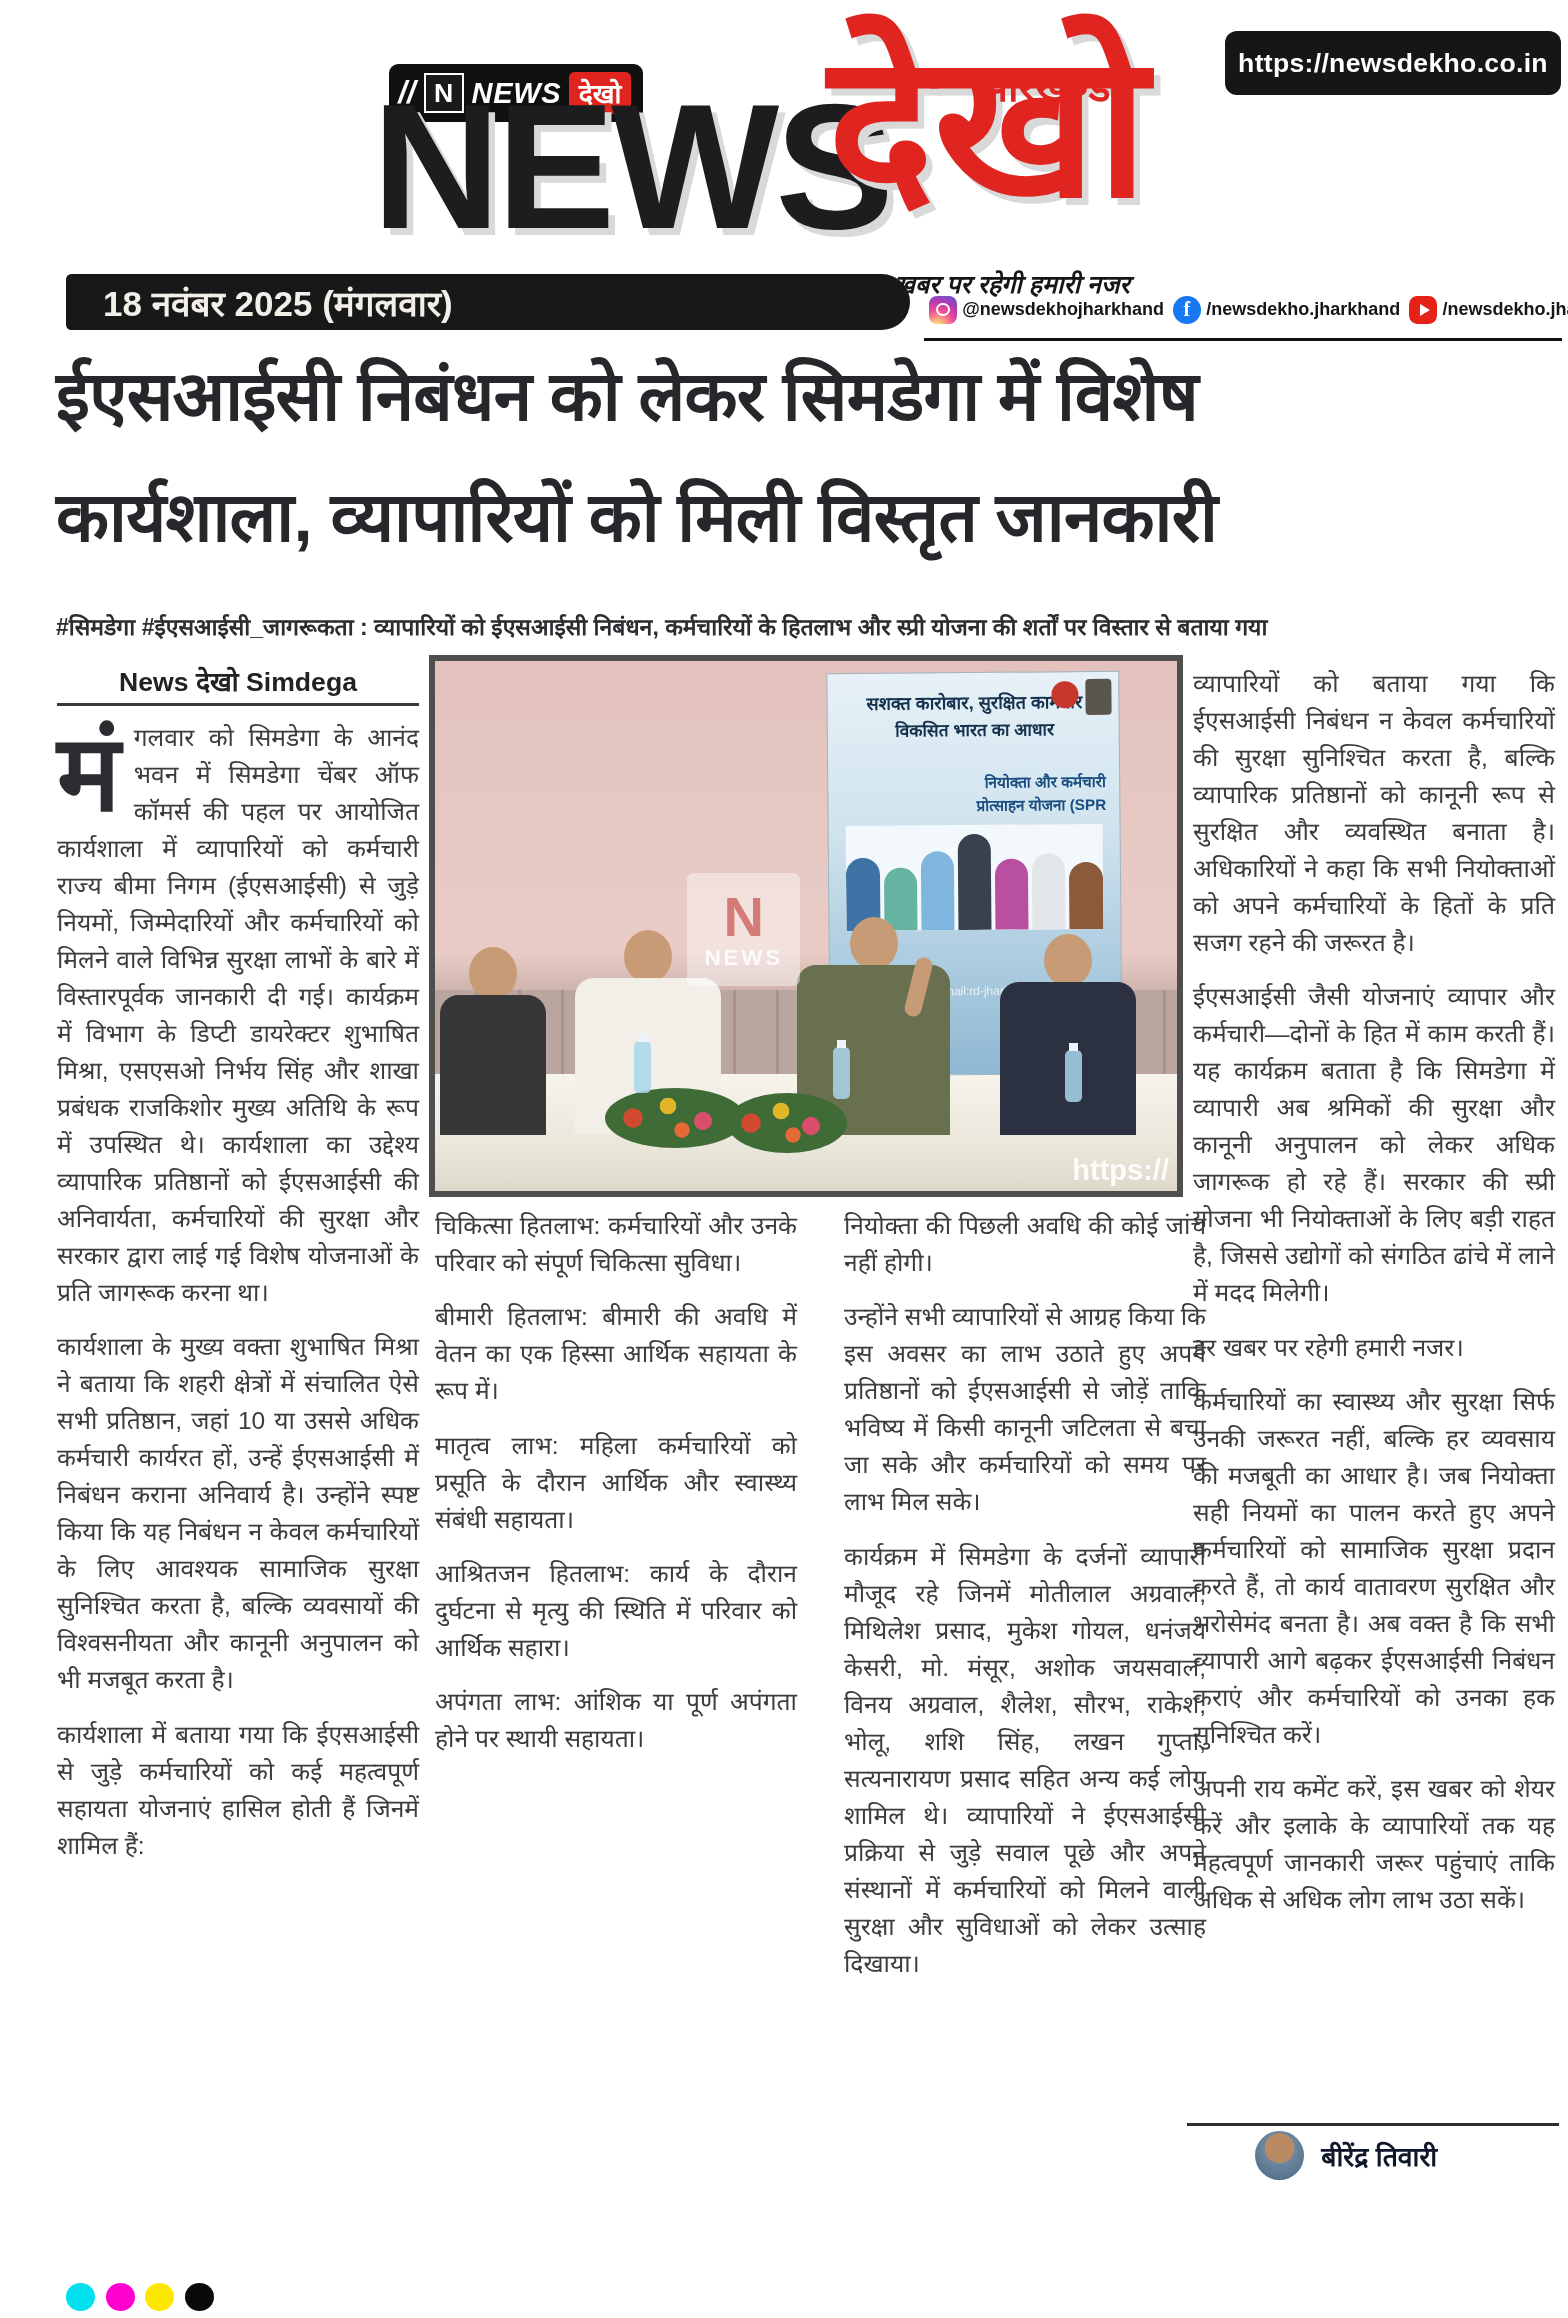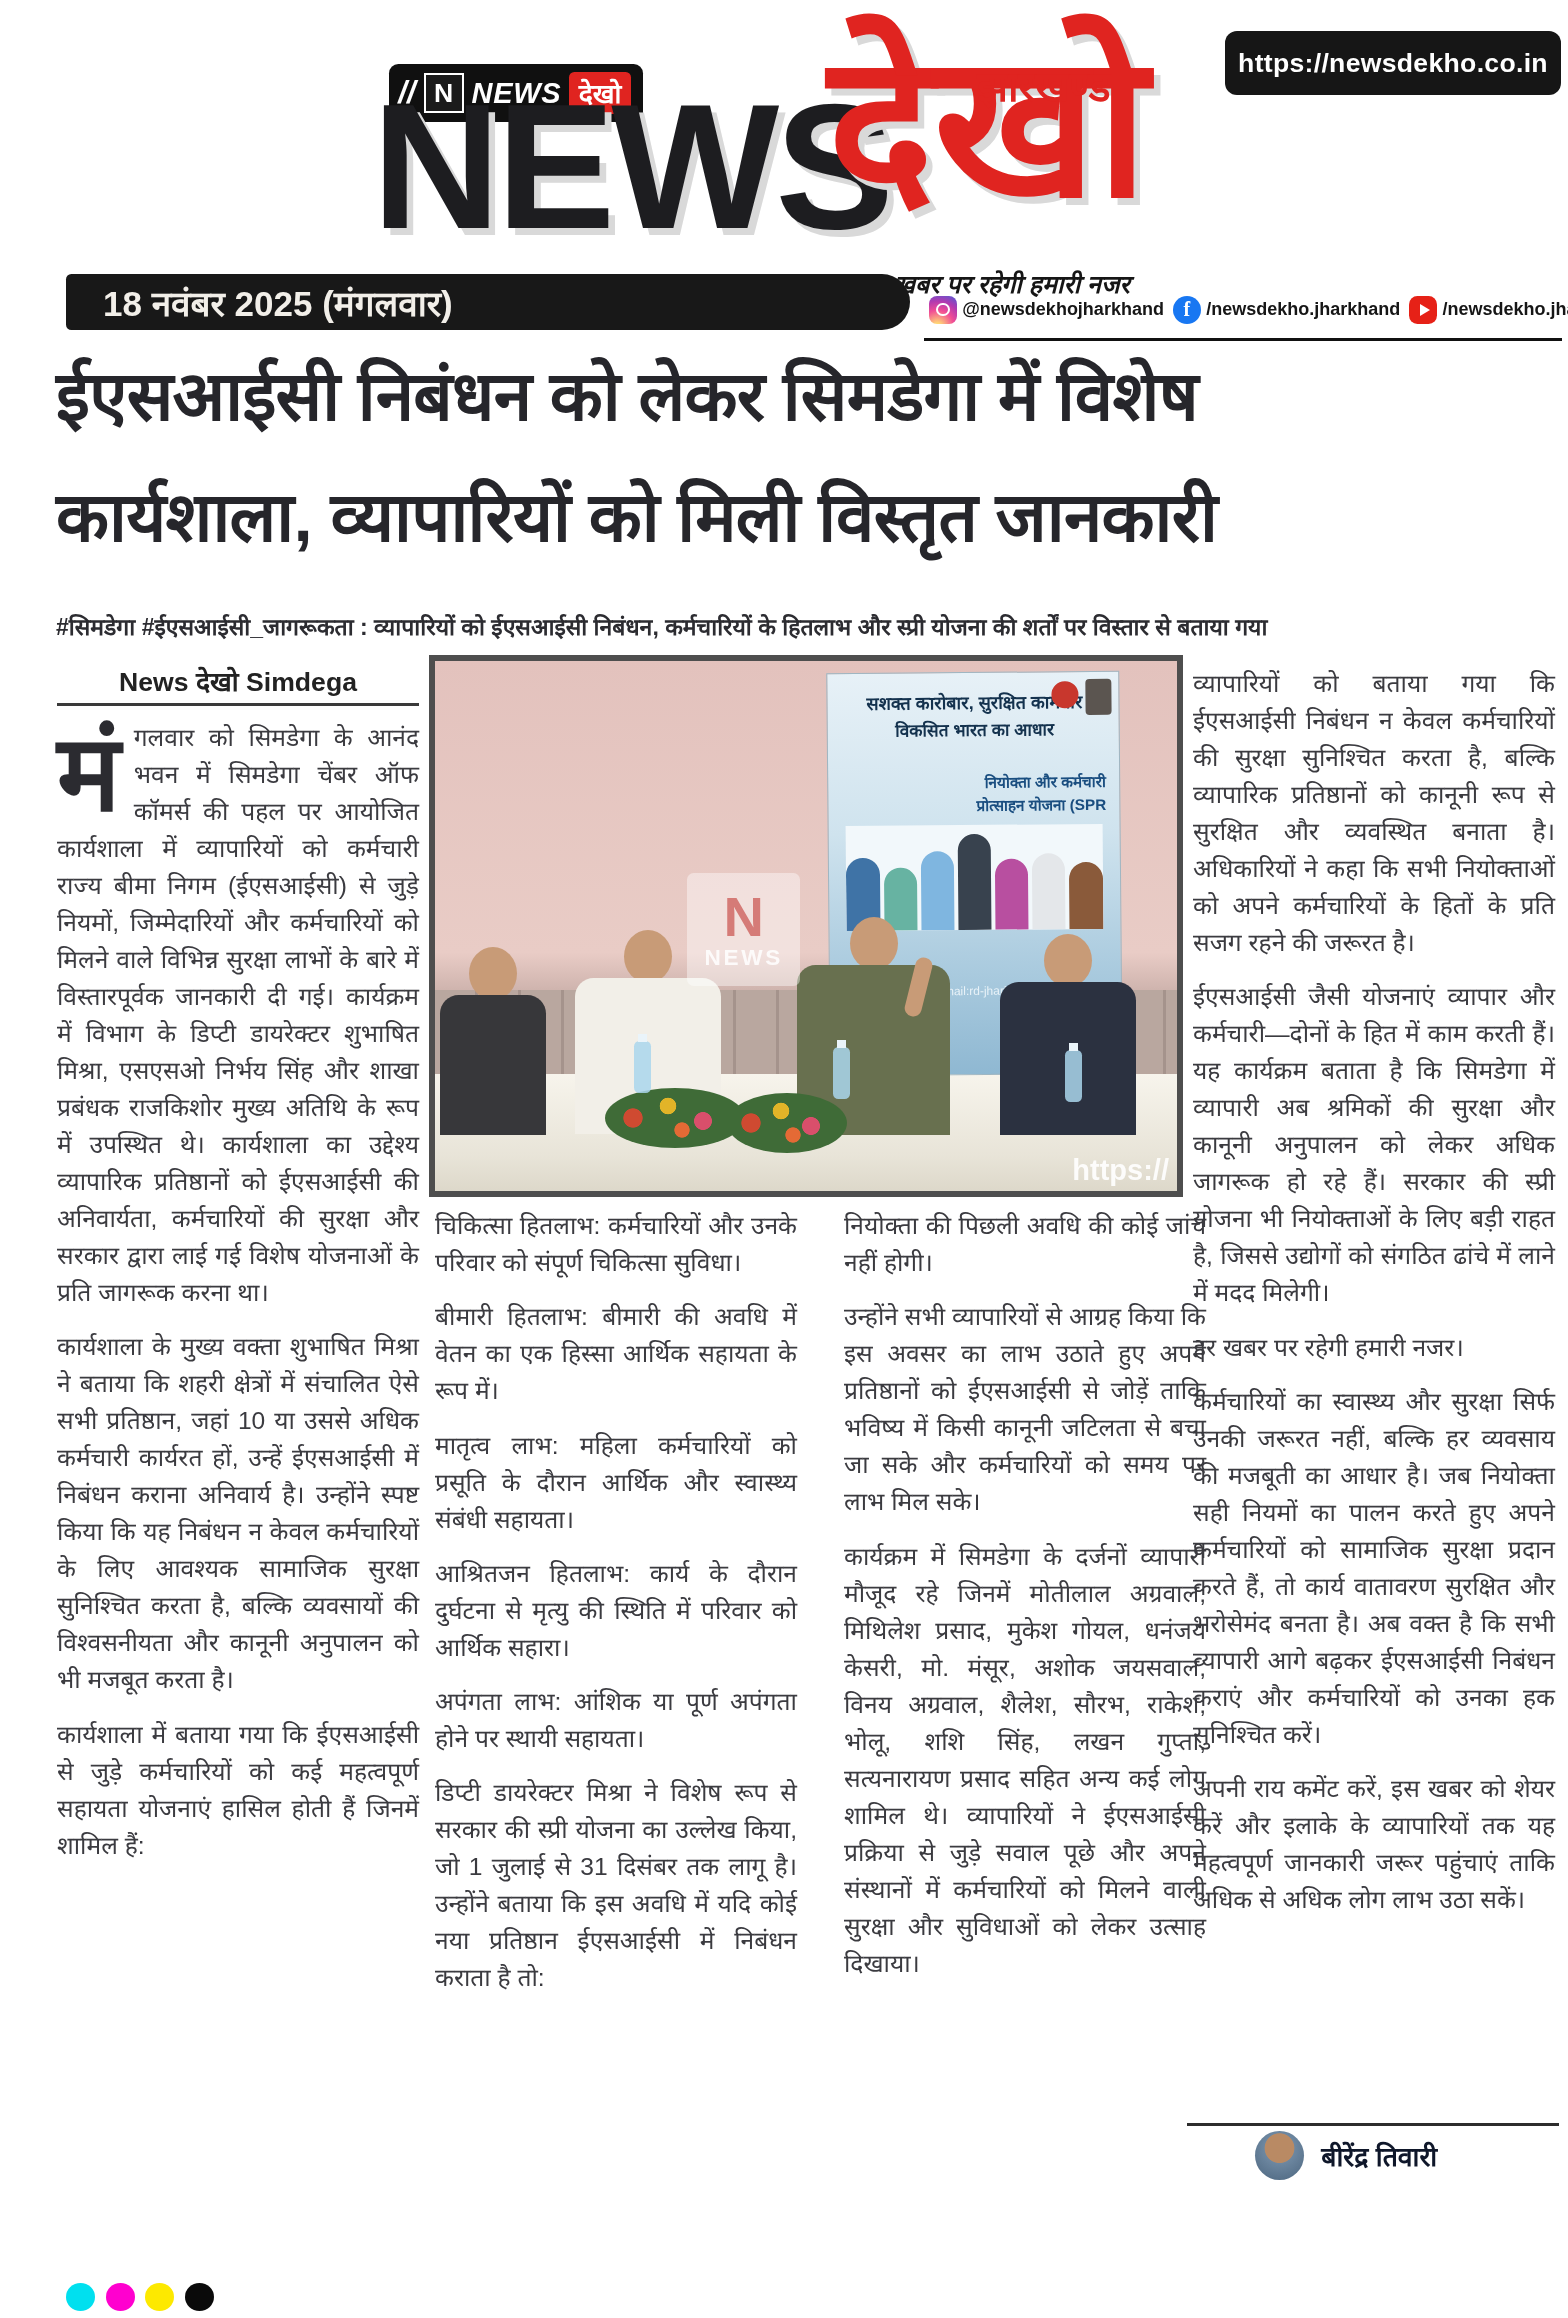--- a/index.html
+++ b/index.html
@@ -227,21 +227,20 @@
     <p>कार्यशाला के मुख्य वक्ता शुभाषित मिश्रा ने बताया कि शहरी क्षेत्रों में संचालित ऐसे सभी प्रतिष्ठान, जहां 10 या उससे अधिक कर्मचारी कार्यरत हों, उन्हें ईएसआईसी में निबंधन कराना अनिवार्य है। उन्होंने स्पष्ट किया कि यह निबंधन न केवल कर्मचारियों के लिए आवश्यक सामाजिक सुरक्षा सुनिश्चित करता है, बल्कि व्यवसायों की विश्वसनीयता और कानूनी अनुपालन को भी मजबूत करता है।</p>
     <p>कार्यशाला में बताया गया कि ईएसआईसी से जुड़े कर्मचारियों को कई महत्वपूर्ण सहायता योजनाएं हासिल होती हैं जिनमें शामिल हैं:</p>
   </div>
 
   <div class="col" id="col2">
     <p>चिकित्सा हितलाभ: कर्मचारियों और उनके परिवार को संपूर्ण चिकित्सा सुविधा।</p>
     <p>बीमारी हितलाभ: बीमारी की अवधि में वेतन का एक हिस्सा आर्थिक सहायता के रूप में।</p>
     <p>मातृत्व लाभ: महिला कर्मचारियों को प्रसूति के दौरान आर्थिक और स्वास्थ्य संबंधी सहायता।</p>
     <p>आश्रितजन हितलाभ: कार्य के दौरान दुर्घटना से मृत्यु की स्थिति में परिवार को आर्थिक सहारा।</p>
     <p>अपंगता लाभ: आंशिक या पूर्ण अपंगता होने पर स्थायी सहायता।</p>
-    <p>डिप्टी डायरेक्टर मिश्रा ने विशेष रूप से सरकार की स्प्री योजना का उल्लेख किया, जो 1 जुलाई से 31 दिसंबर तक लागू है। उन्होंने बताया कि इस अवधि में यदि कोई नया प्रतिष्ठान ईएसआईसी में निबंधन कराता है तो:</p>
   </div>
 
   <div class="col" id="col3">
     <p>नियोक्ता की पिछली अवधि की कोई जांच नहीं होगी।</p>
     <p>उन्होंने सभी व्यापारियों से आग्रह किया कि इस अवसर का लाभ उठाते हुए अपने प्रतिष्ठानों को ईएसआईसी से जोड़ें ताकि भविष्य में किसी कानूनी जटिलता से बचा जा सके और कर्मचारियों को समय पर लाभ मिल सके।</p>
     <p>कार्यक्रम में सिमडेगा के दर्जनों व्यापारी मौजूद रहे जिनमें मोतीलाल अग्रवाल, मिथिलेश प्रसाद, मुकेश गोयल, धनंजय केसरी, मो. मंसूर, अशोक जयसवाल, विनय अग्रवाल, शैलेश, सौरभ, राकेश, भोलू, शशि सिंह, लखन गुप्ता, सत्यनारायण प्रसाद सहित अन्य कई लोग शामिल थे। व्यापारियों ने ईएसआईसी प्रक्रिया से जुड़े सवाल पूछे और अपने संस्थानों में कर्मचारियों को मिलने वाली सुरक्षा और सुविधाओं को लेकर उत्साह दिखाया।</p>
   </div>
 
   <div class="col" id="col4">
     <p>व्यापारियों को बताया गया कि ईएसआईसी निबंधन न केवल कर्मचारियों की सुरक्षा सुनिश्चित करता है, बल्कि व्यापारिक प्रतिष्ठानों को कानूनी रूप से सुरक्षित और व्यवस्थित बनाता है। अधिकारियों ने कहा कि सभी नियोक्ताओं को अपने कर्मचारियों के हितों के प्रति सजग रहने की जरूरत है।</p>

